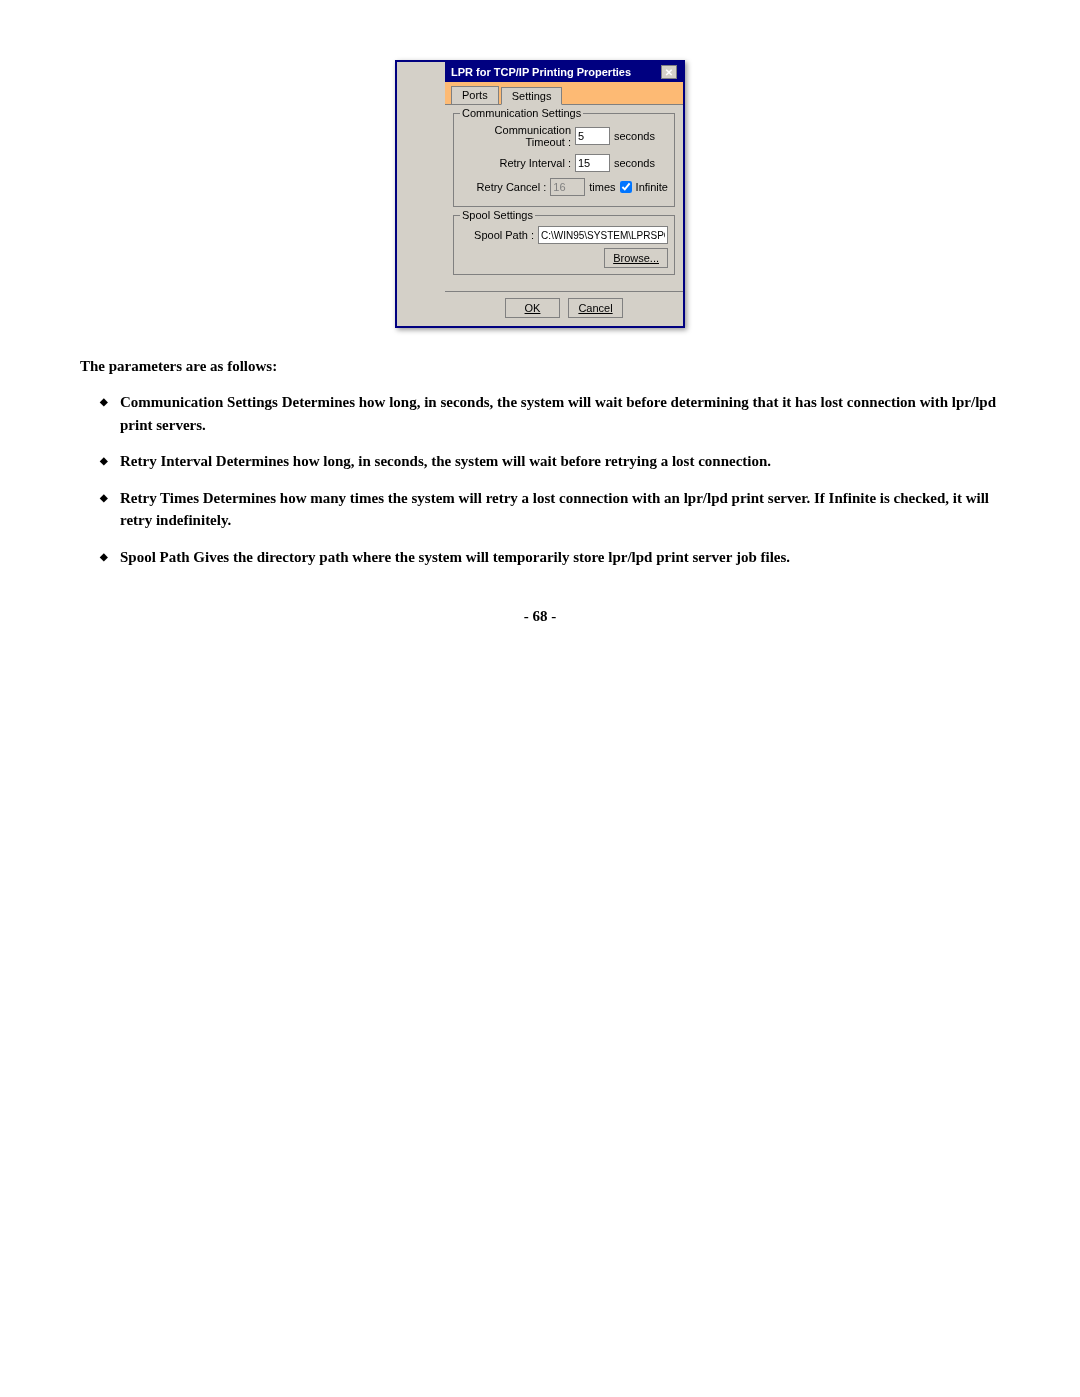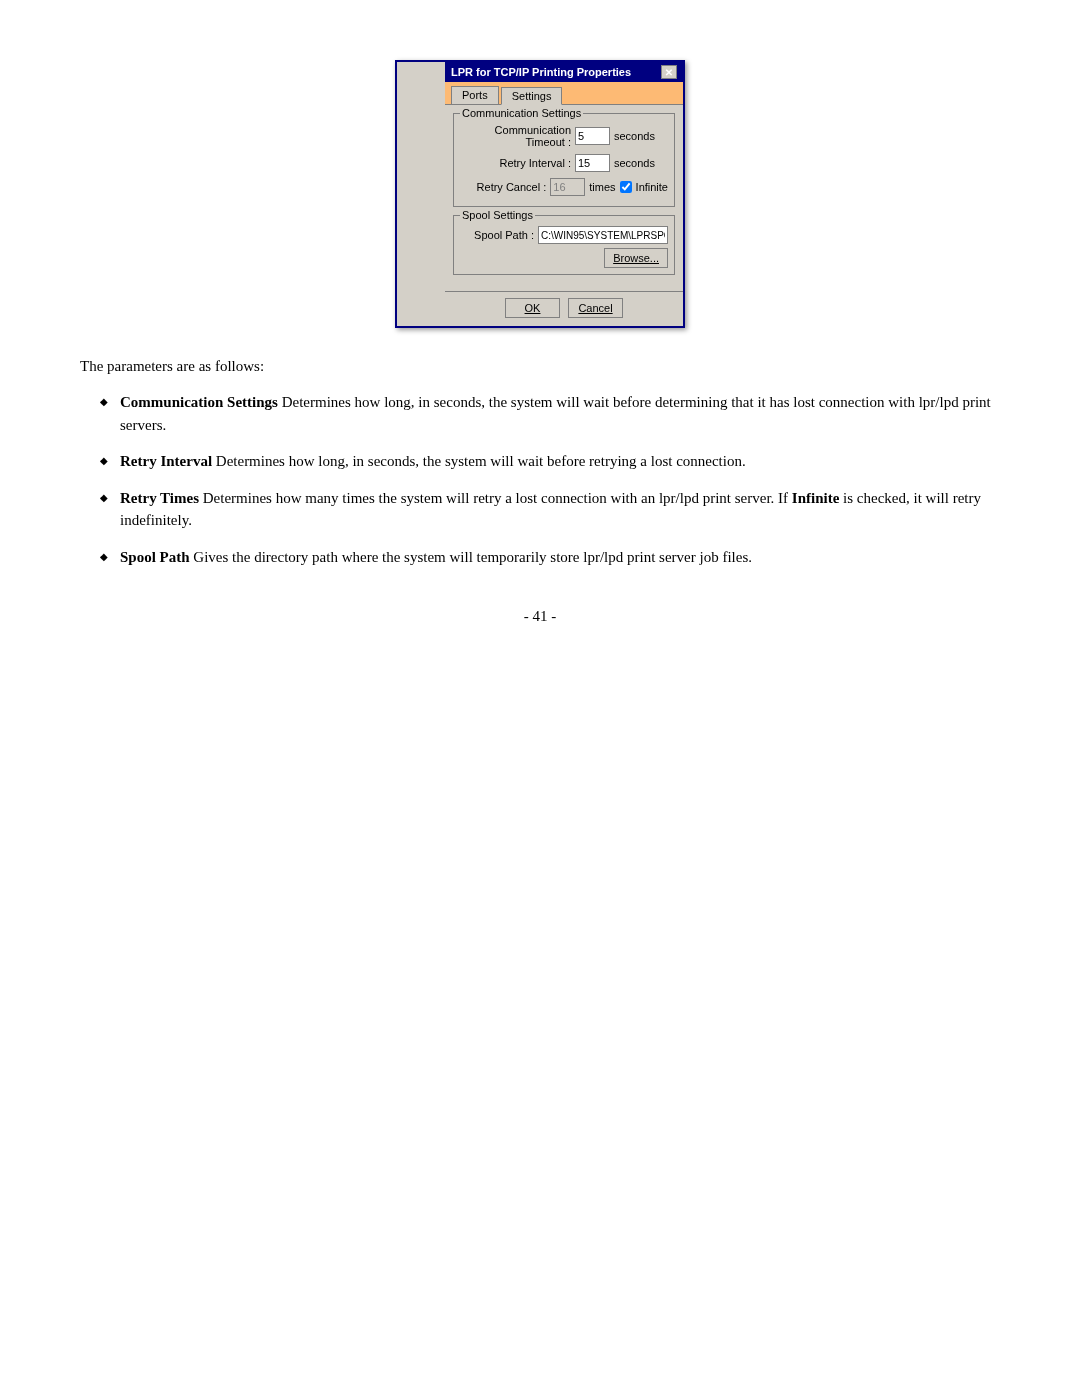--- a/index.html
+++ b/index.html
@@ -170,20 +170,21 @@
       display: flex;
       justify-content: center;
       gap: 8px;
       padding: 6px 8px 8px 8px;
       border-top: 1px solid #808080;
     }
 
     
     .content {
       margin-top: 22px;
+      font-weight: bold;
     }
 
     .intro-text {
       margin-bottom: 16px;
       font-size: 15px;
     }
 
     .bullet-list {
       list-style: none;
       padding-left: 20px;
@@ -296,14 +297,14 @@
     <li>
       <strong>Retry Times</strong><span>    Determines how many times the system will retry a lost connection with an lpr/lpd print server.    If <strong>Infinite</strong> is checked, it will retry indefinitely.</span>
     </li>
 
     <li>
       <strong>Spool Path</strong><span>    Gives the directory path where the system will temporarily store lpr/lpd print server job files.</span>
     </li>
 
   </ul>
 
-  <div class="page-number">- 41 -</div>
+  <div class="page-number">- 68 -</div>
 </div>
 
 </body></html>

